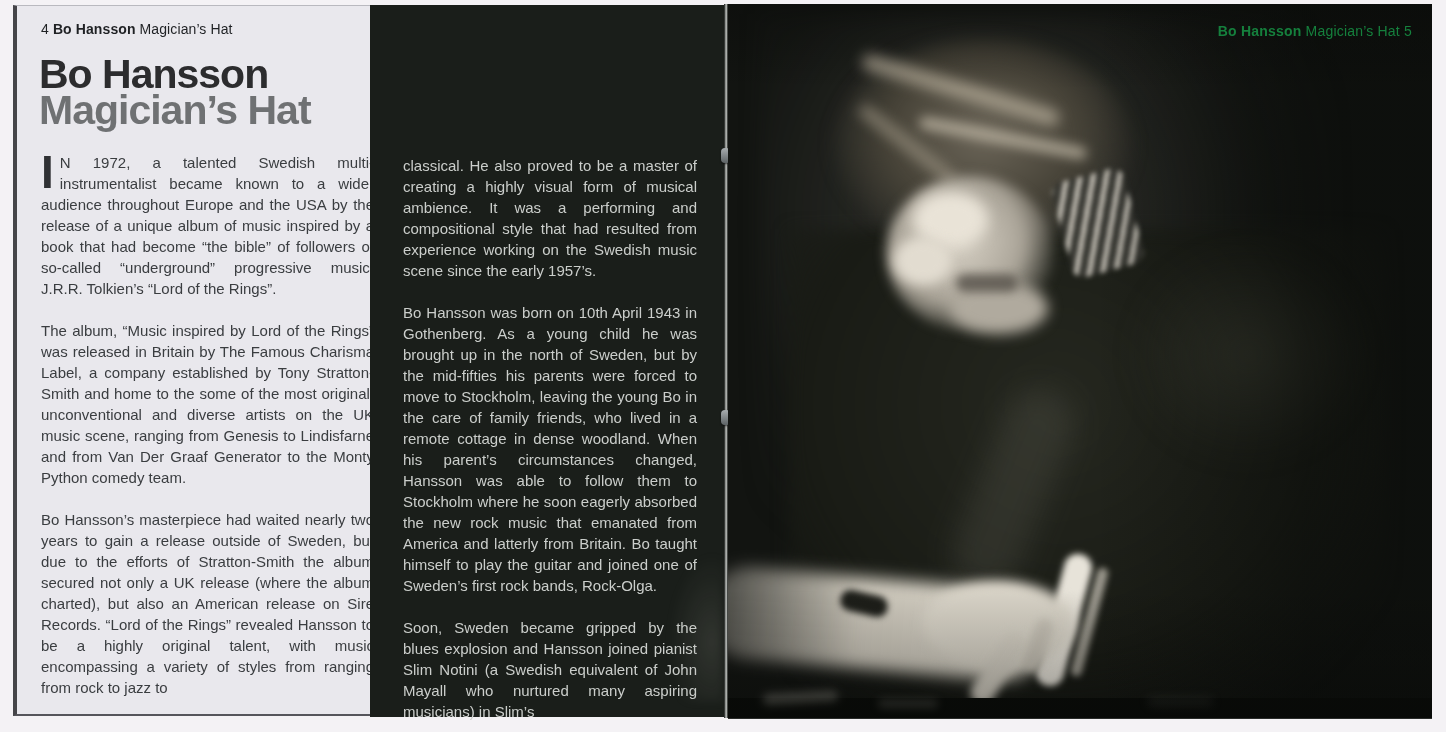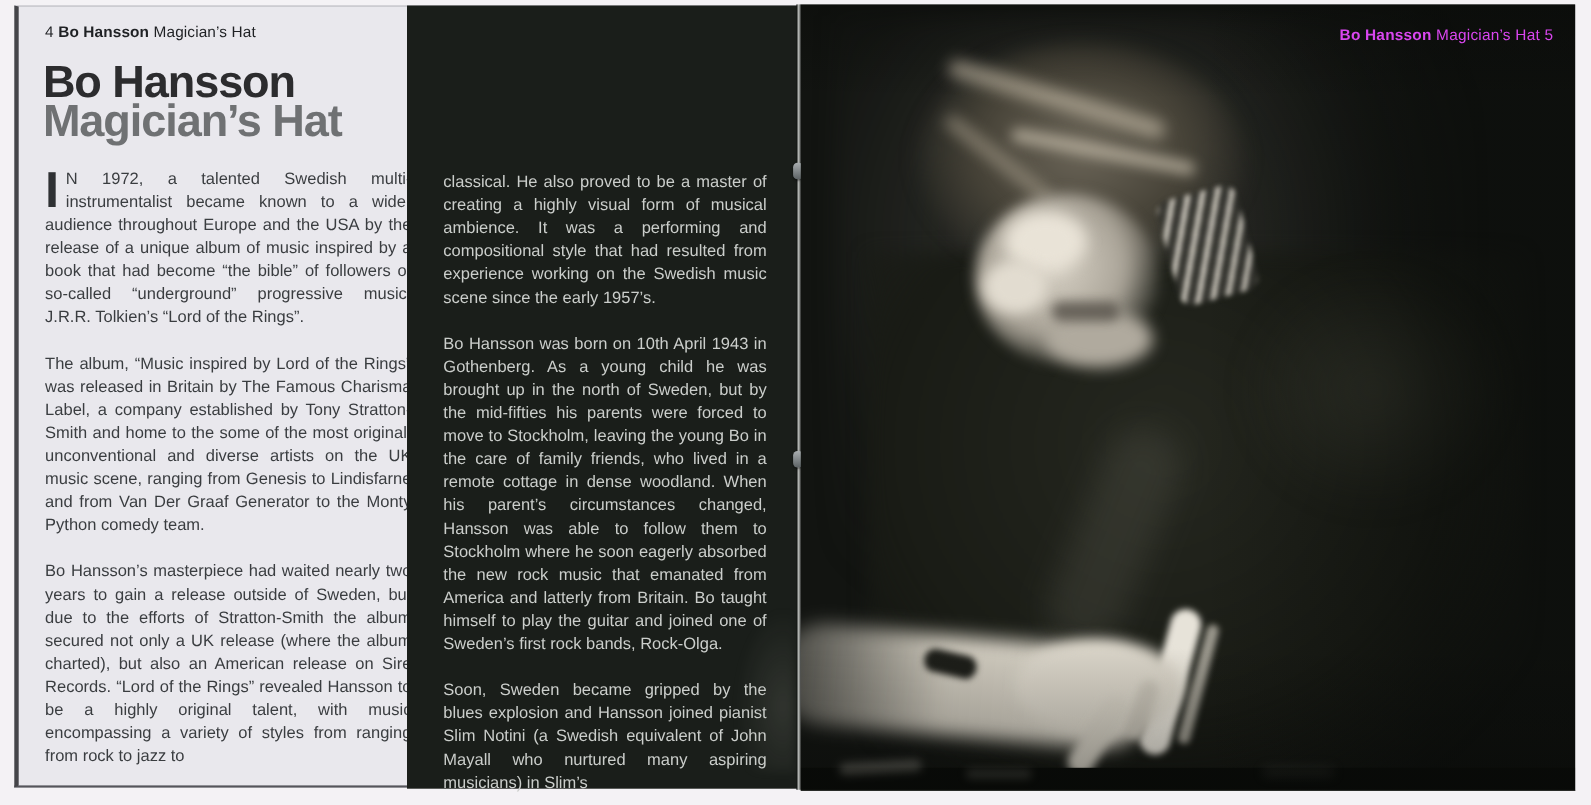--- a/index.html
+++ b/index.html
@@ -71,21 +71,21 @@
   .staple.s2{top:410px;}
 
   
   .page-right{
     position:absolute;left:728px;top:4px;width:704px;height:714px;
     background:#121411;overflow:hidden;
     border-bottom:1px solid #2a2c2a;
   }
   .rp-header{
     position:absolute;top:19px;right:20px;z-index:30;
-    font-size:14px;color:#d946ef;letter-spacing:.2px;
+    font-size:14px;color:#15803d;letter-spacing:.2px;
   }
   .rp-header b{font-weight:700;}
   .ph{position:absolute;}
   .ph-haze{left:30px;top:10px;width:580px;height:580px;
     background:radial-gradient(ellipse at 42% 35%,rgba(105,103,95,.40),rgba(42,44,40,.14) 55%,transparent 75%);
     filter:blur(10px);}
   .ph-body{left:60px;top:225px;width:600px;height:500px;
     background:radial-gradient(ellipse at 45% 35%,#25271f 0%,#191b15 55%,rgba(14,16,12,0) 82%);
     filter:blur(8px);}
   .ph-shoulder{left:400px;top:240px;width:240px;height:220px;border-radius:50%;

